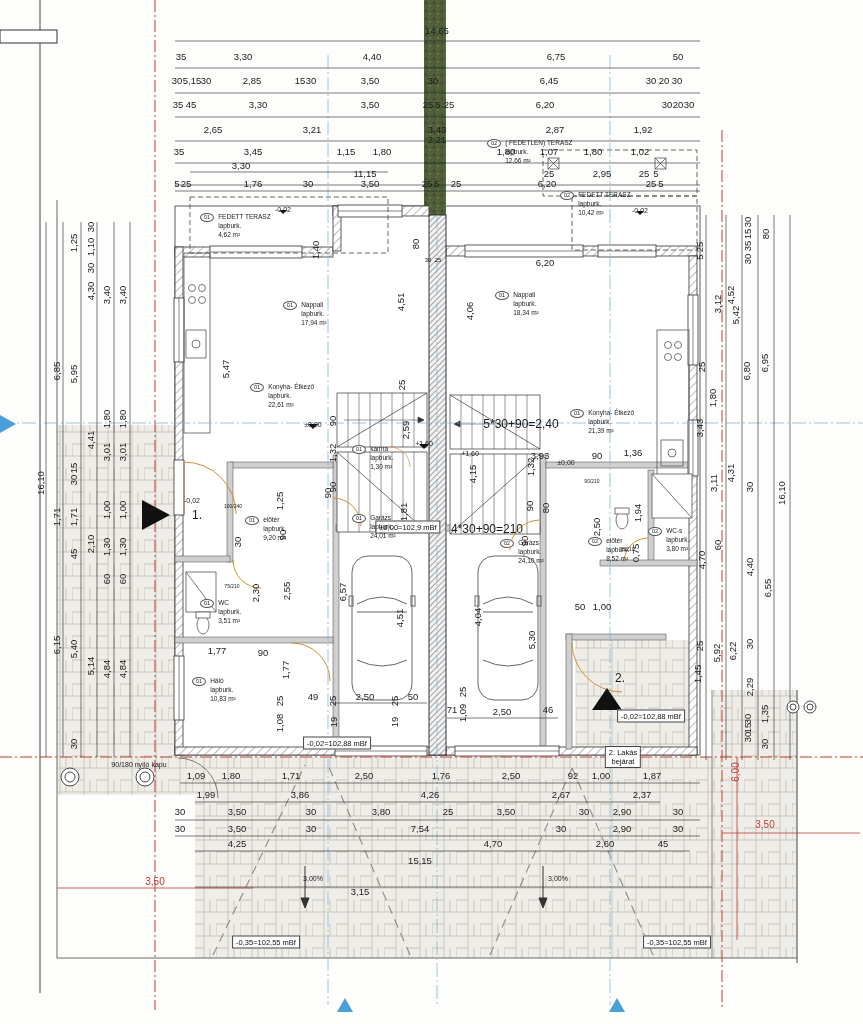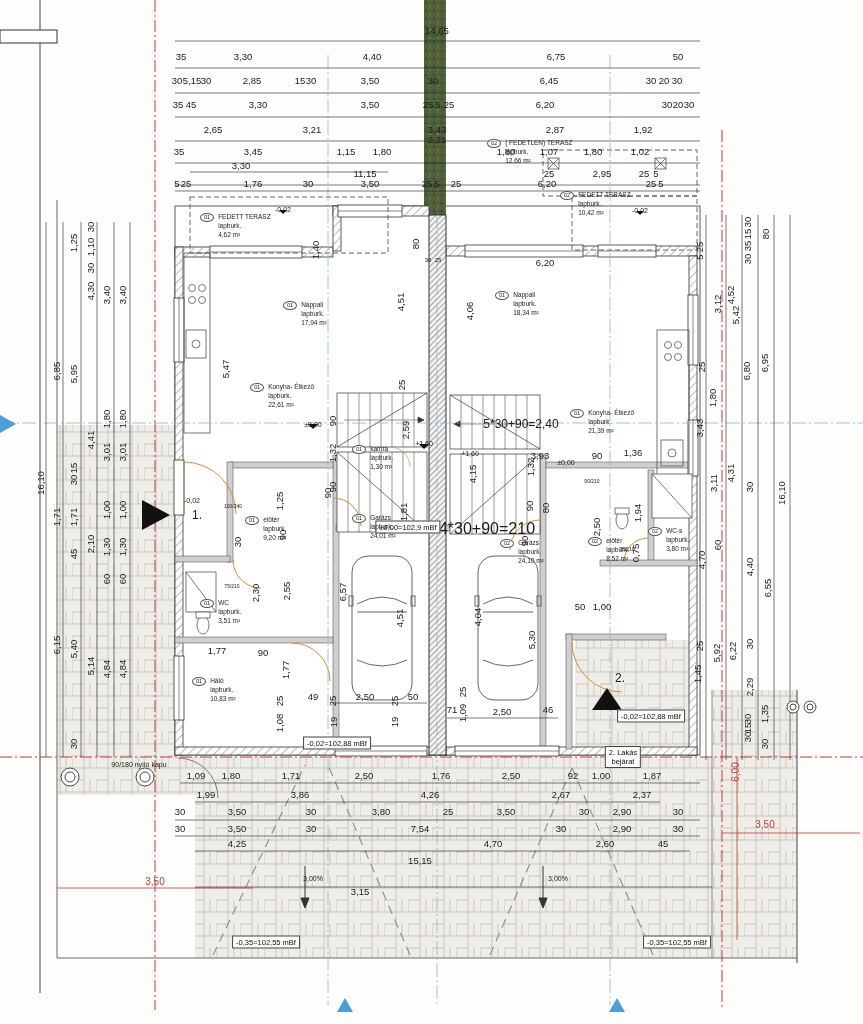--- a/index.html
+++ b/index.html
@@ -351,21 +351,21 @@
       <span class="lbl" style="left: 308px; top: 184px;">30</span>
       <span class="lbl" style="left: 370px; top: 184px;">3,50</span>
       <span class="lbl" style="left: 427px; top: 184px;">25</span>
       <span class="lbl" style="left: 437px; top: 184px;">5</span>
       <span class="lbl" style="left: 456px; top: 184px;">25</span>
       <span class="lbl" style="left: 547px; top: 184px;">6,20</span>
       <span class="lbl" style="left: 651px; top: 184px;">25</span>
       <span class="lbl" style="left: 661px; top: 184px;">5</span>
       <span class="lbl" style="left: 545px; top: 263px;">6,20</span>
       <span class="lbl" style="font-size: 12px; left: 521px; top: 424px;">5*30+90=2,40</span>
-      <span class="lbl" style="font-size: 16px; left: 479px; top: 529px; padding-left: 16px;">4*30+90=210</span>
+      <span class="lbl" style="font-size: 12px; left: 479px; top: 529px; padding-left: 16px;">4*30+90=210</span>
       <span class="lbl" style="left: 540px; top: 456px;">3,93</span>
       <span class="lbl" style="left: 597px; top: 456px;">90</span>
       <span class="lbl" style="left: 633px; top: 453px;">1,36</span>
       <span class="lbl" style="left: 217px; top: 651px;">1,77</span>
       <span class="lbl" style="left: 263px; top: 653px;">90</span>
       <span class="lbl" style="left: 580px; top: 607px;">50</span>
       <span class="lbl" style="left: 602px; top: 607px;">1,00</span>
       <span class="lbl" style="left: 313px; top: 697px;">49</span>
       <span class="lbl" style="left: 365px; top: 697px;">2,50</span>
       <span class="lbl" style="left: 413px; top: 697px;">50</span>

